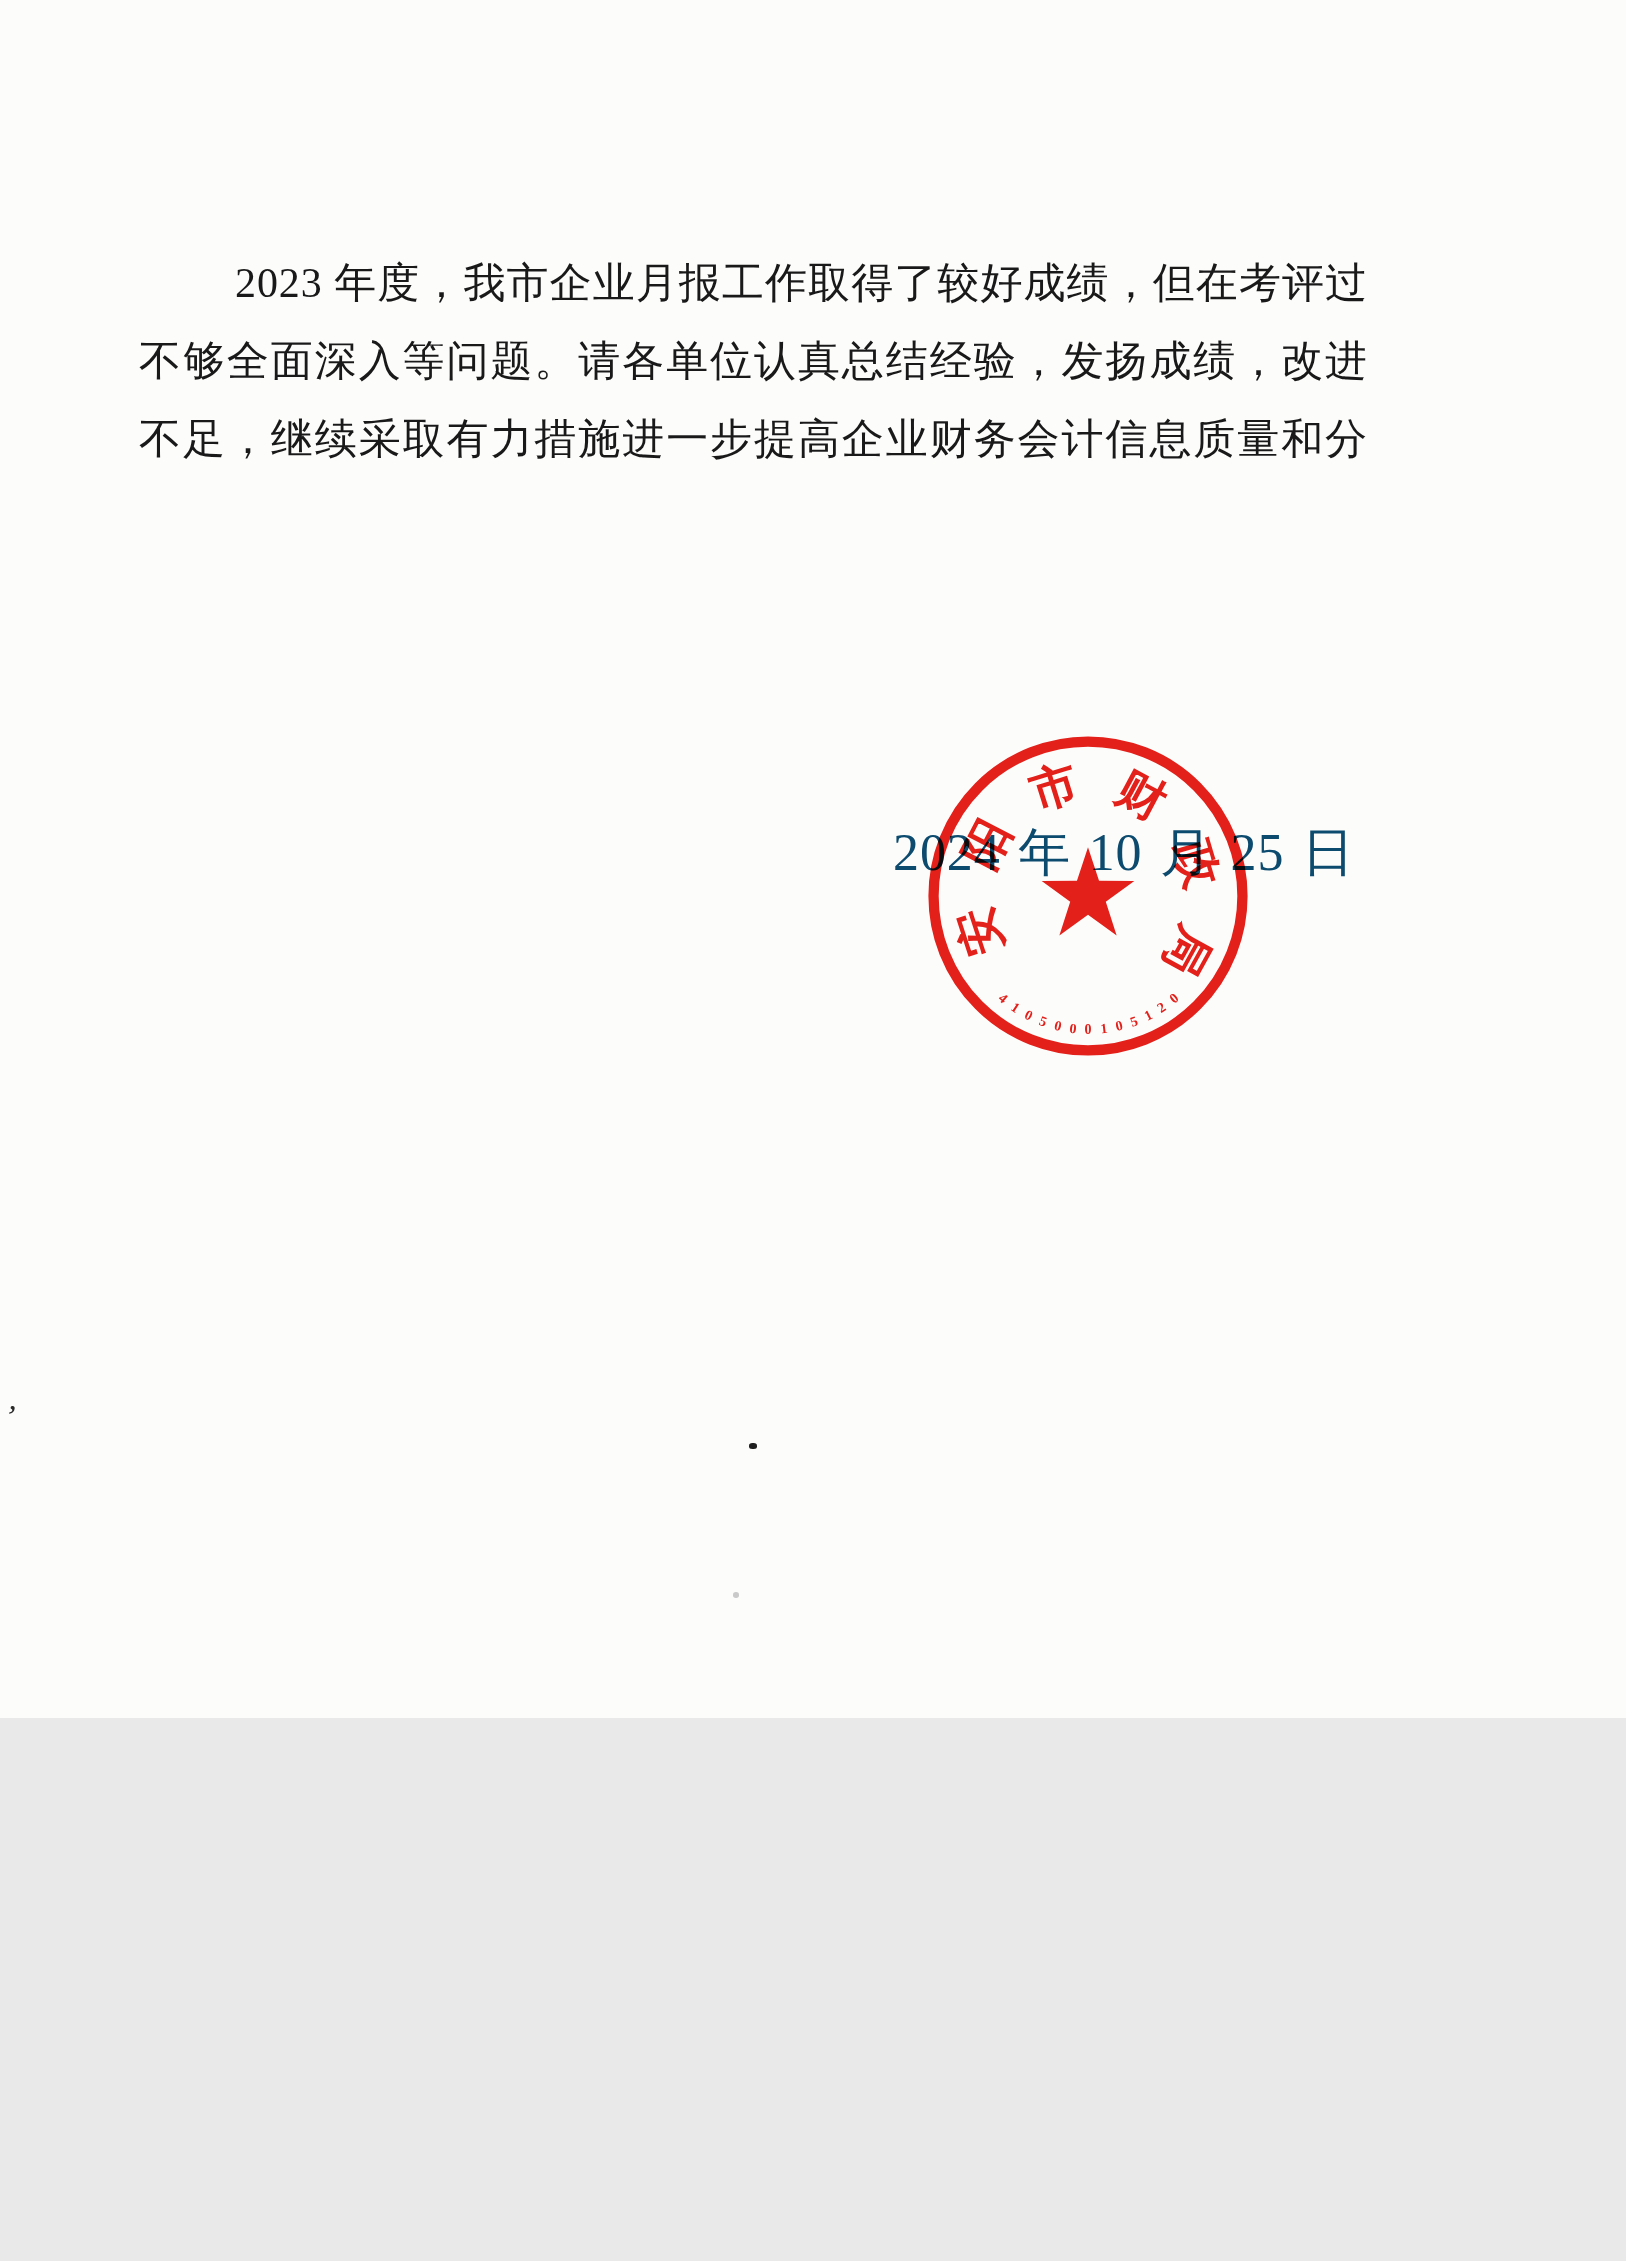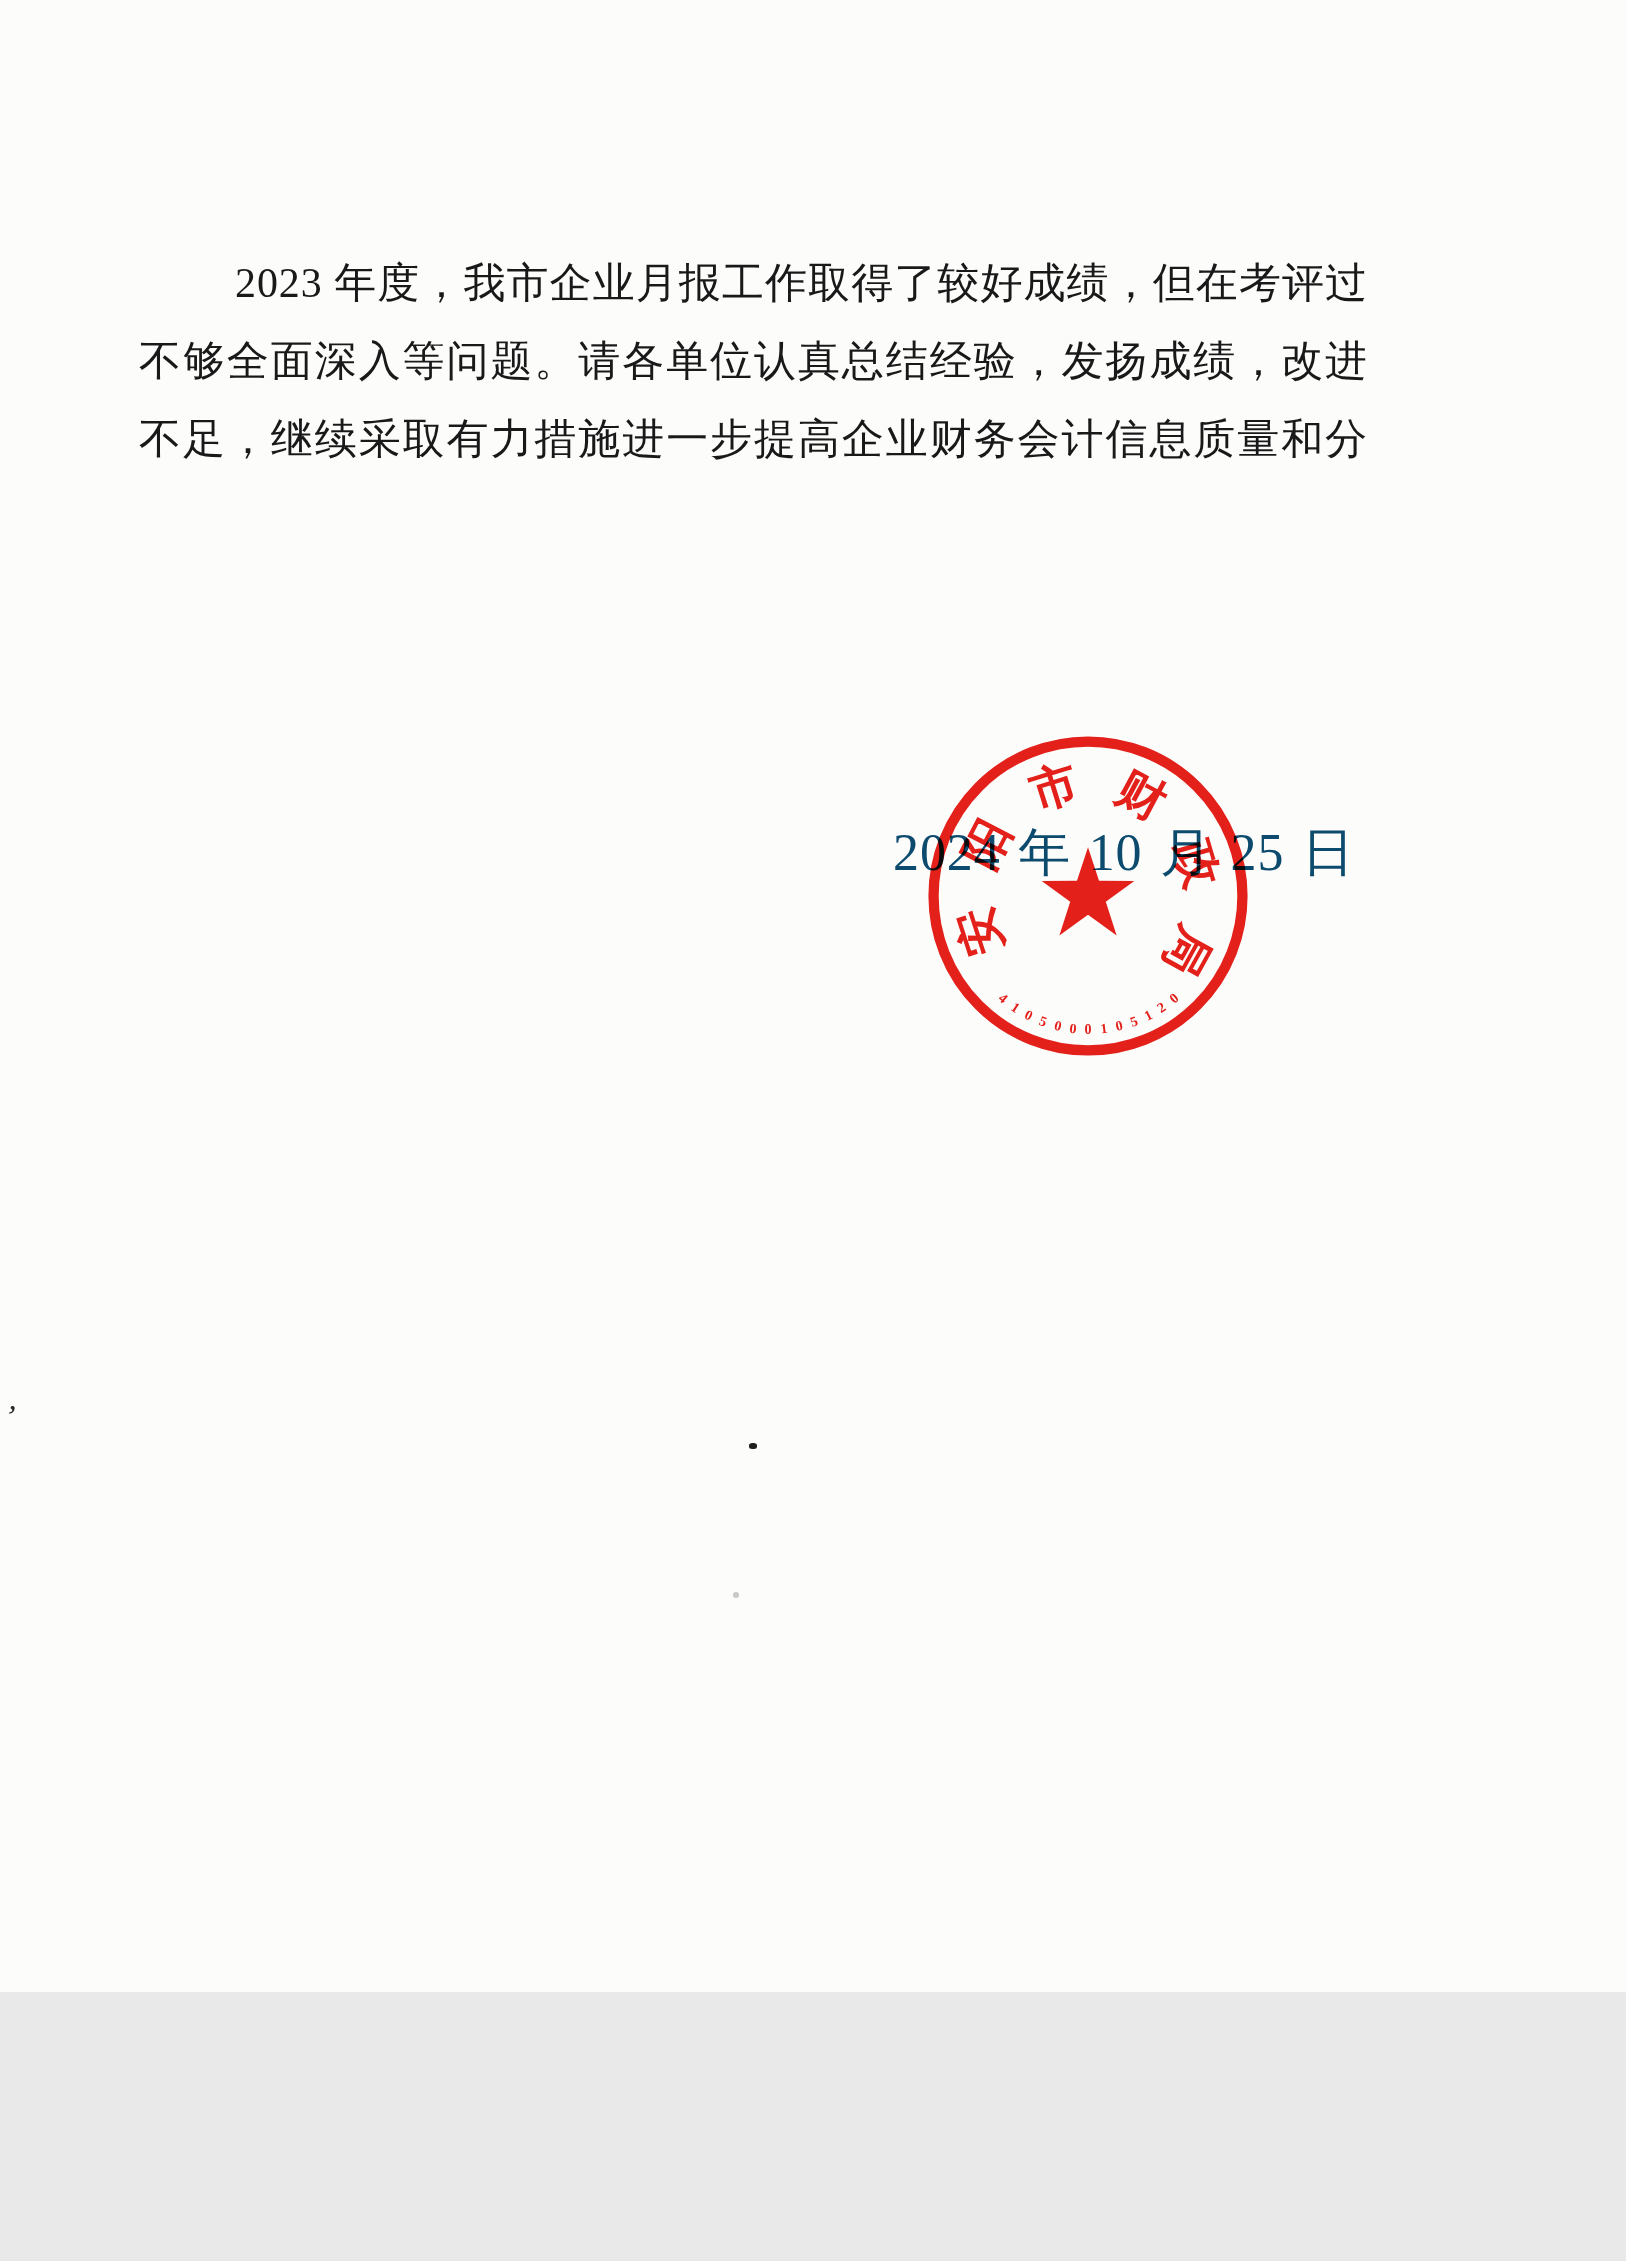--- a/index.html
+++ b/index.html
@@ -1,20 +1,20 @@
 <!DOCTYPE html>
 <html style="font-size:15px"><head>
 <meta charset="utf-8">
 <style>
   * { margin: 0; padding: 0; box-sizing: border-box; }
   html, body { background: #e9e9e9; }
   .page {
     position: relative;
     width: 1626px;
-    height: 1992px;
+    height: 1718px;
     margin: 0 auto;
     background: #fcfcfb;
     overflow: hidden;
     font-family: "Liberation Serif", "DejaVu Serif", serif;
     color: #1b1b1b;
   }
 
   
   .body-text {
     position: absolute;

